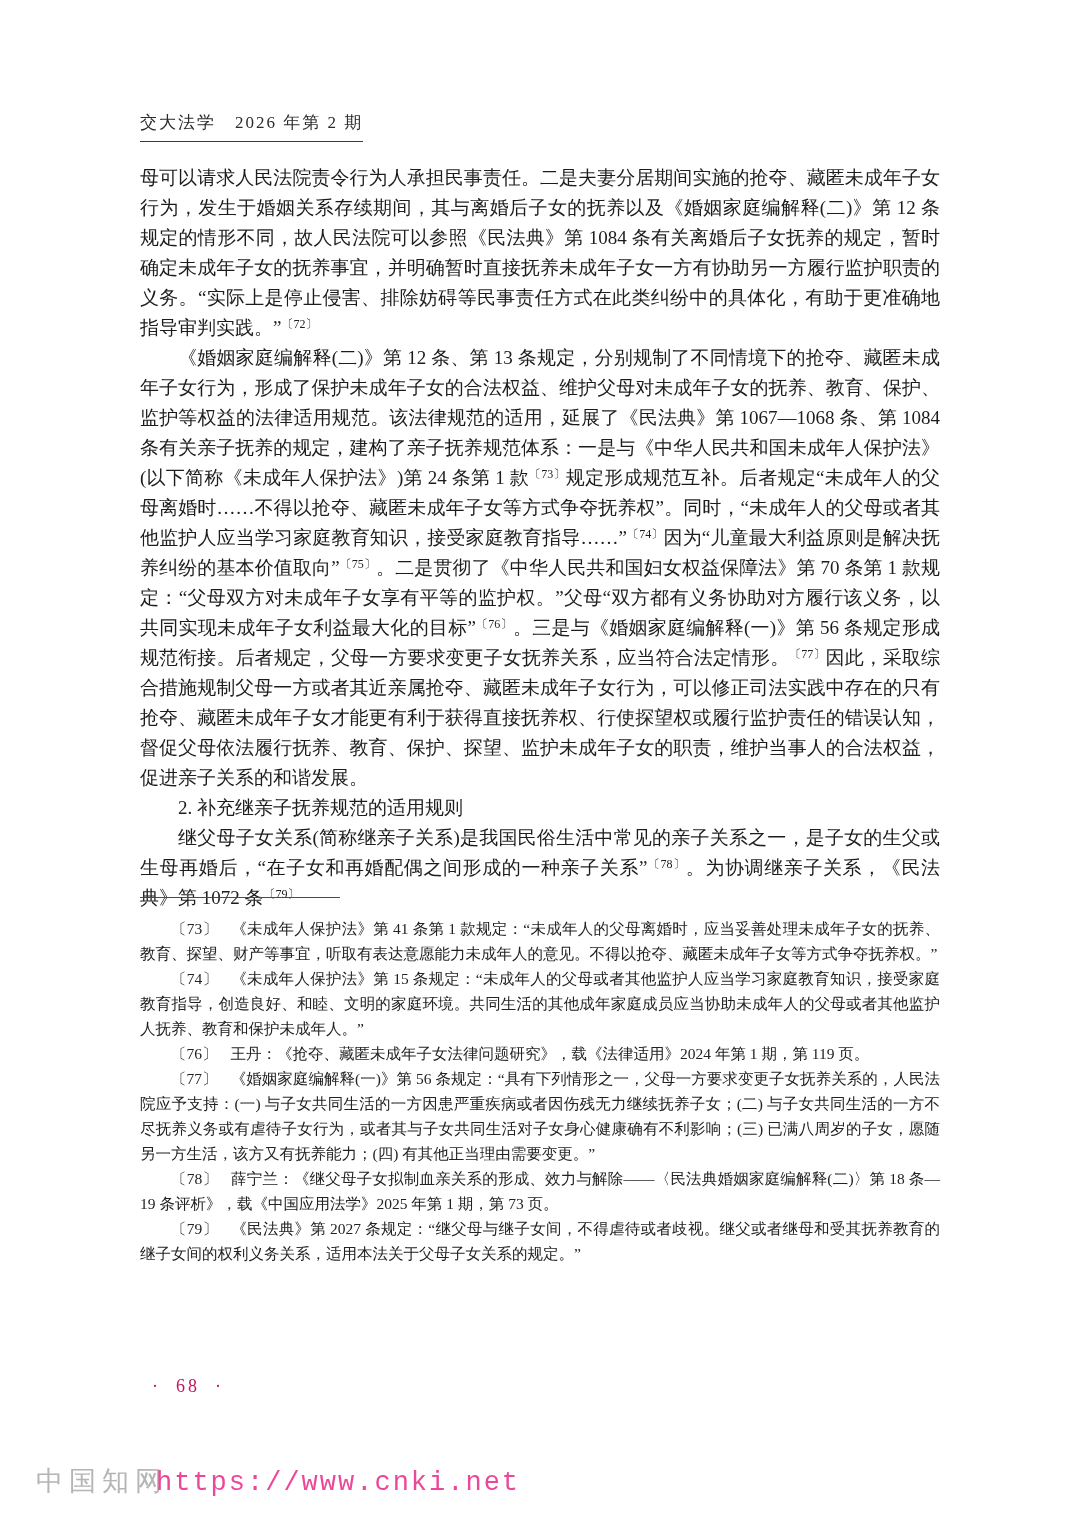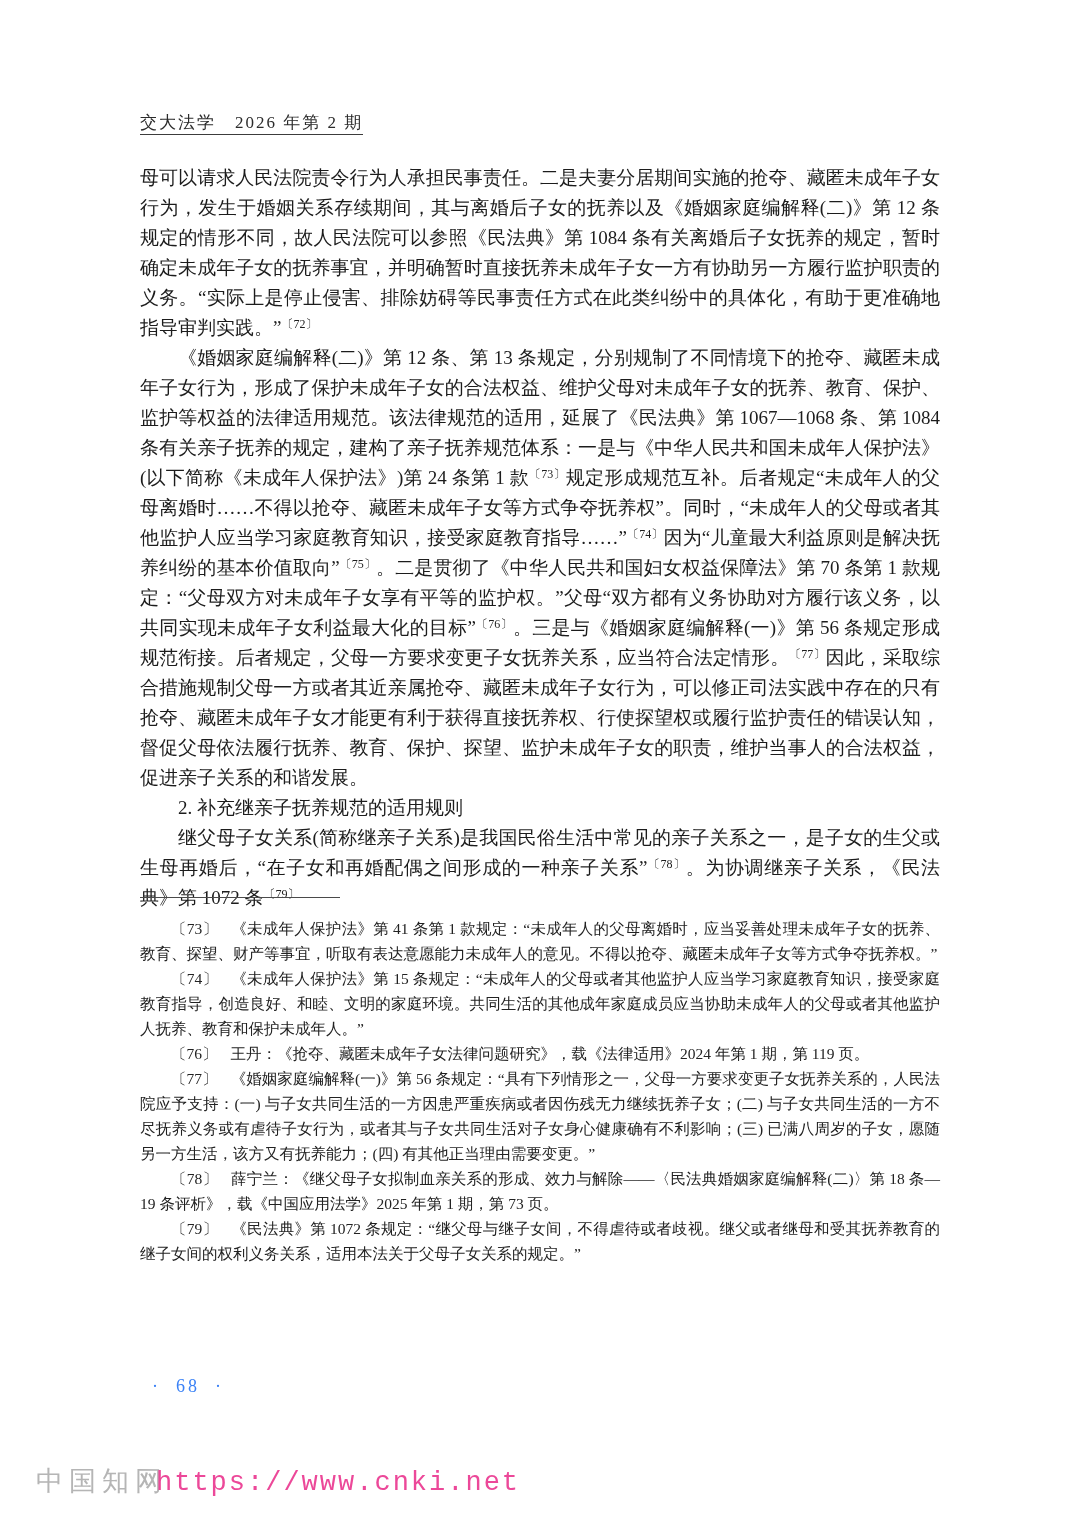--- a/index.html
+++ b/index.html
@@ -7,21 +7,21 @@
     position:relative;
     width:1080px;height:1527px;
     background:#ffffff;
     font-family:"Liberation Serif","DejaVu Serif",serif;
     color:#1f1f1f;
     overflow:hidden;
   }
   .journal-header{
     position:absolute;left:140px;top:111px;
     font-size:17px;letter-spacing:2px;color:#2b2b2b;
-    border-bottom:1px solid #3c3c3c;
+    padding-bottom:7px;border-bottom:1px solid #3c3c3c;
     white-space:pre;
   }
   .body-text{
     position:absolute;left:140px;top:163px;width:800px;
     font-size:19px;line-height:30px;
     text-align:justify;text-align-last:left;
     color:#1c1c1c;
   }
   .body-text p{margin:0;text-indent:2em;}
   .body-text p.no-indent{text-indent:0;}
@@ -33,21 +33,21 @@
   .footnotes{
     position:absolute;left:140px;top:916px;width:800px;
     font-size:15.5px;line-height:25px;
     text-align:justify;text-align-last:left;
     color:#222222;
   }
   .footnotes p{margin:0;text-indent:2em;}
   .fn-marker{margin-right:13px;}
   .page-number{
     position:absolute;left:152px;top:1376px;
-    font-size:18px;letter-spacing:3px;color:#3b82f6;white-space:pre;
+    font-size:18px;letter-spacing:3px;color:#be185d;white-space:pre;
   }
   .wm-name{
     position:absolute;left:36px;top:1463px;
     font-size:27px;letter-spacing:6px;color:#b5b5b5;
   }
   .wm-url{
     position:absolute;left:156px;top:1468px;
     font-family:Liberation Mono, monospace;
     font-size:27px;letter-spacing:2px;color:#ec4899;
   }
@@ -67,21 +67,21 @@
   </div>
 
   <div class="fn-sep"></div>
 
   <div class="footnotes">
     <p><span class="fn-marker">〔73〕</span><span>《未成年人保护法》第 41 条第 1 款规定：“未成年人的父母离婚时，应当妥善处理未成年子女的抚养、教育、探望、财产等事宜，听取有表达意愿能力未成年人的意见。不得以抢夺、藏匿未成年子女等方式争夺抚养权。”</span></p>
     <p><span class="fn-marker">〔74〕</span><span>《未成年人保护法》第 15 条规定：“未成年人的父母或者其他监护人应当学习家庭教育知识，接受家庭教育指导，创造良好、和睦、文明的家庭环境。共同生活的其他成年家庭成员应当协助未成年人的父母或者其他监护人抚养、教育和保护未成年人。”</span></p>
     <p><span class="fn-marker">〔76〕</span><span>王丹：《抢夺、藏匿未成年子女法律问题研究》，载《法律适用》2024 年第 1 期，第 119 页。</span></p>
     <p><span class="fn-marker">〔77〕</span><span>《婚姻家庭编解释(一)》第 56 条规定：“具有下列情形之一，父母一方要求变更子女抚养关系的，人民法院应予支持：(一) 与子女共同生活的一方因患严重疾病或者因伤残无力继续抚养子女；(二) 与子女共同生活的一方不尽抚养义务或有虐待子女行为，或者其与子女共同生活对子女身心健康确有不利影响；(三) 已满八周岁的子女，愿随另一方生活，该方又有抚养能力；(四) 有其他正当理由需要变更。”</span></p>
     <p><span class="fn-marker">〔78〕</span><span>薛宁兰：《继父母子女拟制血亲关系的形成、效力与解除——〈民法典婚姻家庭编解释(二)〉第 18 条—19 条评析》，载《中国应用法学》2025 年第 1 期，第 73 页。</span></p>
-    <p><span class="fn-marker">〔79〕</span><span>《民法典》第 1072 条规定：“继父母与继子女间，不得虐待或者歧视。继父或者继母和受其抚养教育的继子女间的权利义务关系，适用本法关于父母子女关系的规定。”</span></p>
+    <p><span class="fn-marker">〔79〕</span><span>《民法典》第 2027 条规定：“继父母与继子女间，不得虐待或者歧视。继父或者继母和受其抚养教育的继子女间的权利义务关系，适用本法关于父母子女关系的规定。”</span></p>
   </div>
 
   <div class="page-number">·  68  ·</div>
 
   <div class="wm-name">中国知网</div>
 
   <div class="wm-url">https://www.cnki.net</div>
 
 </div>
 

